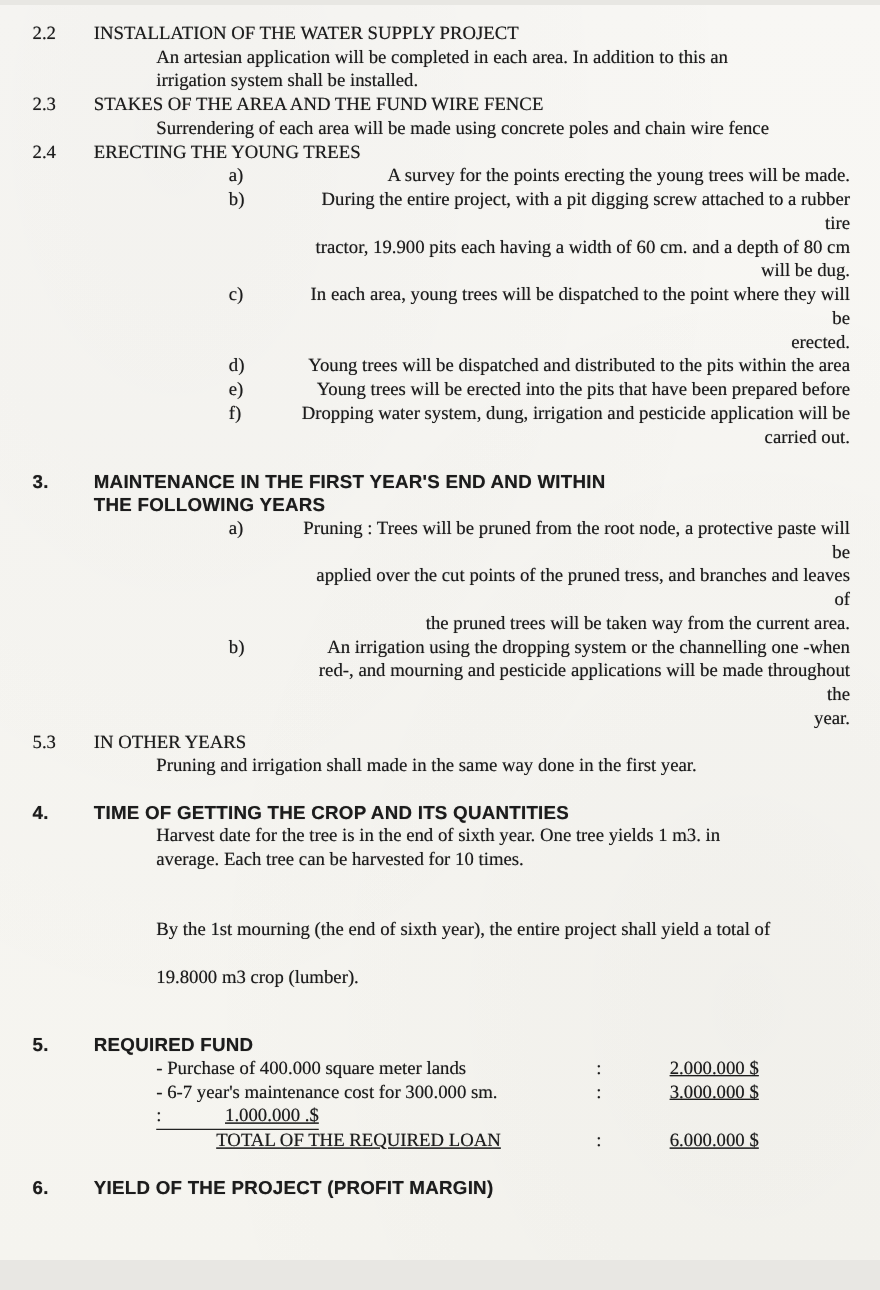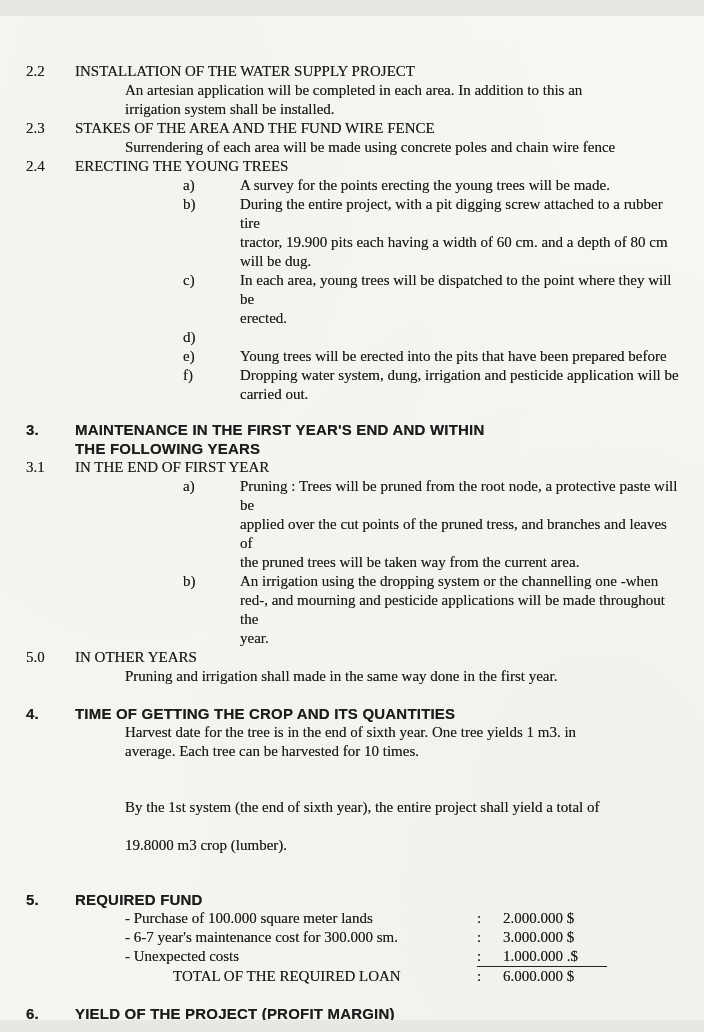--- a/index.html
+++ b/index.html
@@ -1,21 +1,21 @@
 <!DOCTYPE html>
 <html><head>
 <meta charset="utf-8">
 <style>
   html,body { margin:0; padding:0; background:#e8e7e3; }
   .page {
     position:relative;
     width:704px; height:1004px;
-    margin:16px auto;
+    margin:4px auto;
     box-sizing:border-box;
-    padding-top:46px;
+    padding-top:14px;
     overflow:hidden;
     background:
       radial-gradient(ellipse at 20% 10%, rgba(0,0,0,0.018), transparent 60%),
       radial-gradient(ellipse at 85% 80%, rgba(0,0,0,0.02), transparent 55%),
       linear-gradient(180deg,#f8f7f4 0%,#f5f4ef 100%);
     font-family:"Liberation Serif", serif;
     font-size:15px;
     line-height:19px;
     color:#1c1c1c;
     text-shadow:0 0 0.6px rgba(25,25,25,0.6);
@@ -25,32 +25,32 @@
   .num-sans, .title-sans {
     font-family:"Liberation Sans", sans-serif;
     font-weight:bold;
     letter-spacing:0.2px;
   }
   .title-sans { white-space:pre-line; max-width:470px; }
   .title-serif { white-space:pre-line; }
   .body { margin:0 0 0 125px; max-width:560px; white-space:pre-line; }
   .list-row { display:flex; padding-left:183px; }
   .list-label { flex:0 0 57px; }
-  .list-text { flex:1; max-width:440px; white-space:pre-line; }
+  .list-text { flex:1; max-width:440px; white-space:pre-line;text-align:right; }
   .gap-lg { margin-top:16px; }
   .gap-para { margin-top:18px; }
   .u { text-underline-offset:2px; }
   .cost-table { margin-top:0; }
   .cost-row { display:flex; margin-left:125px; }
   .cost-label { flex:0 0 352px; }
   .cost-tail { display:flex; }
   .cost-colon { width:26px; }
-  .cost-amount { width:104px; text-align:left; }
+  .cost-amount { width:104px; text-align:right;text-decoration:underline; }
   .cost-row.underlined .cost-tail { border-bottom:1.5px solid #222; }
-  .cost-row.total .cost-label { padding-left:48px; box-sizing:border-box; }
+  .cost-row.total .cost-label { padding-left:48px; box-sizing:border-box;text-decoration:underline; }
 </style>
 </head>
 <body>
 
 <div class="page">
 
   <section>
     <div class="headrow">
       <span class="num">2.2</span>
       <span class="title-serif">INSTALLATION OF THE WATER SUPPLY PROJECT</span>
@@ -82,20 +82,21 @@
 tractor, 19.900 pits each having a width of 60 cm. and a depth of 80 cm
 will be dug.</span>
     </div>
     <div class="list-row">
       <span class="list-label">c)</span>
       <span class="list-text">In each area, young trees will be dispatched to the point where they will be
 erected.</span>
     </div>
     <div class="list-row">
       <span class="list-label">d)</span>
+      <span class="list-text">Young trees will be dispatched and distributed to the pits within the area</span>
     </div>
     <div class="list-row">
       <span class="list-label">e)</span>
       <span class="list-text">Young trees will be erected into the pits that have been prepared before</span>
     </div>
     <div class="list-row">
       <span class="list-label">f)</span>
       <span class="list-text">Dropping water system, dung, irrigation and pesticide application will be
 carried out.</span>
     </div>
@@ -103,81 +104,76 @@
 
   <section class="gap-lg">
     <div class="headrow">
       <span class="num num-sans">3.</span>
       <span class="title-sans">MAINTENANCE IN THE FIRST YEAR'S END AND WITHIN
 THE FOLLOWING YEARS</span>
     </div>
   </section>
 
   <section>
-    <div class="headrow">
-      <span class="num">3.1</span>
-      <span class="title-serif">IN THE END OF FIRST YEAR</span>
-    </div>
     <div class="list-row">
       <span class="list-label">a)</span>
       <span class="list-text">Pruning : Trees will be pruned from the root node, a protective paste will be
 applied over the cut points of the pruned tress, and branches and leaves of
 the pruned trees will be taken way from the current area.</span>
     </div>
     <div class="list-row">
       <span class="list-label">b)</span>
       <span class="list-text">An irrigation using the dropping system or the channelling one -when
 red-, and mourning and pesticide applications will be made throughout the
 year.</span>
     </div>
   </section>
 
   <section>
     <div class="headrow">
-      <span class="num">5.0</span>
+      <span class="num">5.3</span>
       <span class="title-serif">IN OTHER YEARS</span>
     </div>
     <p class="body">Pruning and irrigation shall made in the same way done in the first year.</p>
   </section>
 
   <section class="gap-para">
     <div class="headrow">
       <span class="num num-sans">4.</span>
       <span class="title-sans">TIME OF GETTING THE CROP AND ITS QUANTITIES</span>
     </div>
     <p class="body">Harvest date for the tree is in the end of sixth year. One tree yields 1 m3. in
 average. Each tree can be harvested for 10 times.</p>
     <div class="body gap-para">
-      <div><span>By the 1st system (the end of sixth year), the entire project shall yield a </span><span class="u">total of</span></div>
+      <div><span>By the 1st mourning (the end of sixth year), the entire project shall yield a </span><span class="u">total of</span></div>
       <div><span class="u">19.8000 m3 crop (lumber).</span></div>
     </div>
   </section>
 
   <section class="gap-lg">
     <div class="headrow">
       <span class="num num-sans">5.</span>
       <span class="title-sans">REQUIRED FUND</span>
     </div>
     <div class="cost-table">
       <div class="cost-row">
-        <span class="cost-label">- Purchase of 100.000 square meter lands</span>
+        <span class="cost-label">- Purchase of 400.000 square meter lands</span>
         <span class="cost-tail">
             <span class="cost-colon">:</span>
             <span class="cost-amount">2.000.000 $</span>
           </span>
       </div>
       <div class="cost-row">
         <span class="cost-label">- 6-7 year's maintenance cost for 300.000 sm.</span>
         <span class="cost-tail">
             <span class="cost-colon">:</span>
             <span class="cost-amount">3.000.000 $</span>
           </span>
       </div>
       <div class="cost-row underlined">
-        <span class="cost-label">- Unexpected costs</span>
         <span class="cost-tail">
             <span class="cost-colon">:</span>
             <span class="cost-amount">1.000.000 .$</span>
           </span>
       </div>
       <div class="cost-row total">
         <span class="cost-label">TOTAL OF THE REQUIRED LOAN</span>
         <span class="cost-tail">
             <span class="cost-colon">:</span>
             <span class="cost-amount">6.000.000 $</span>

